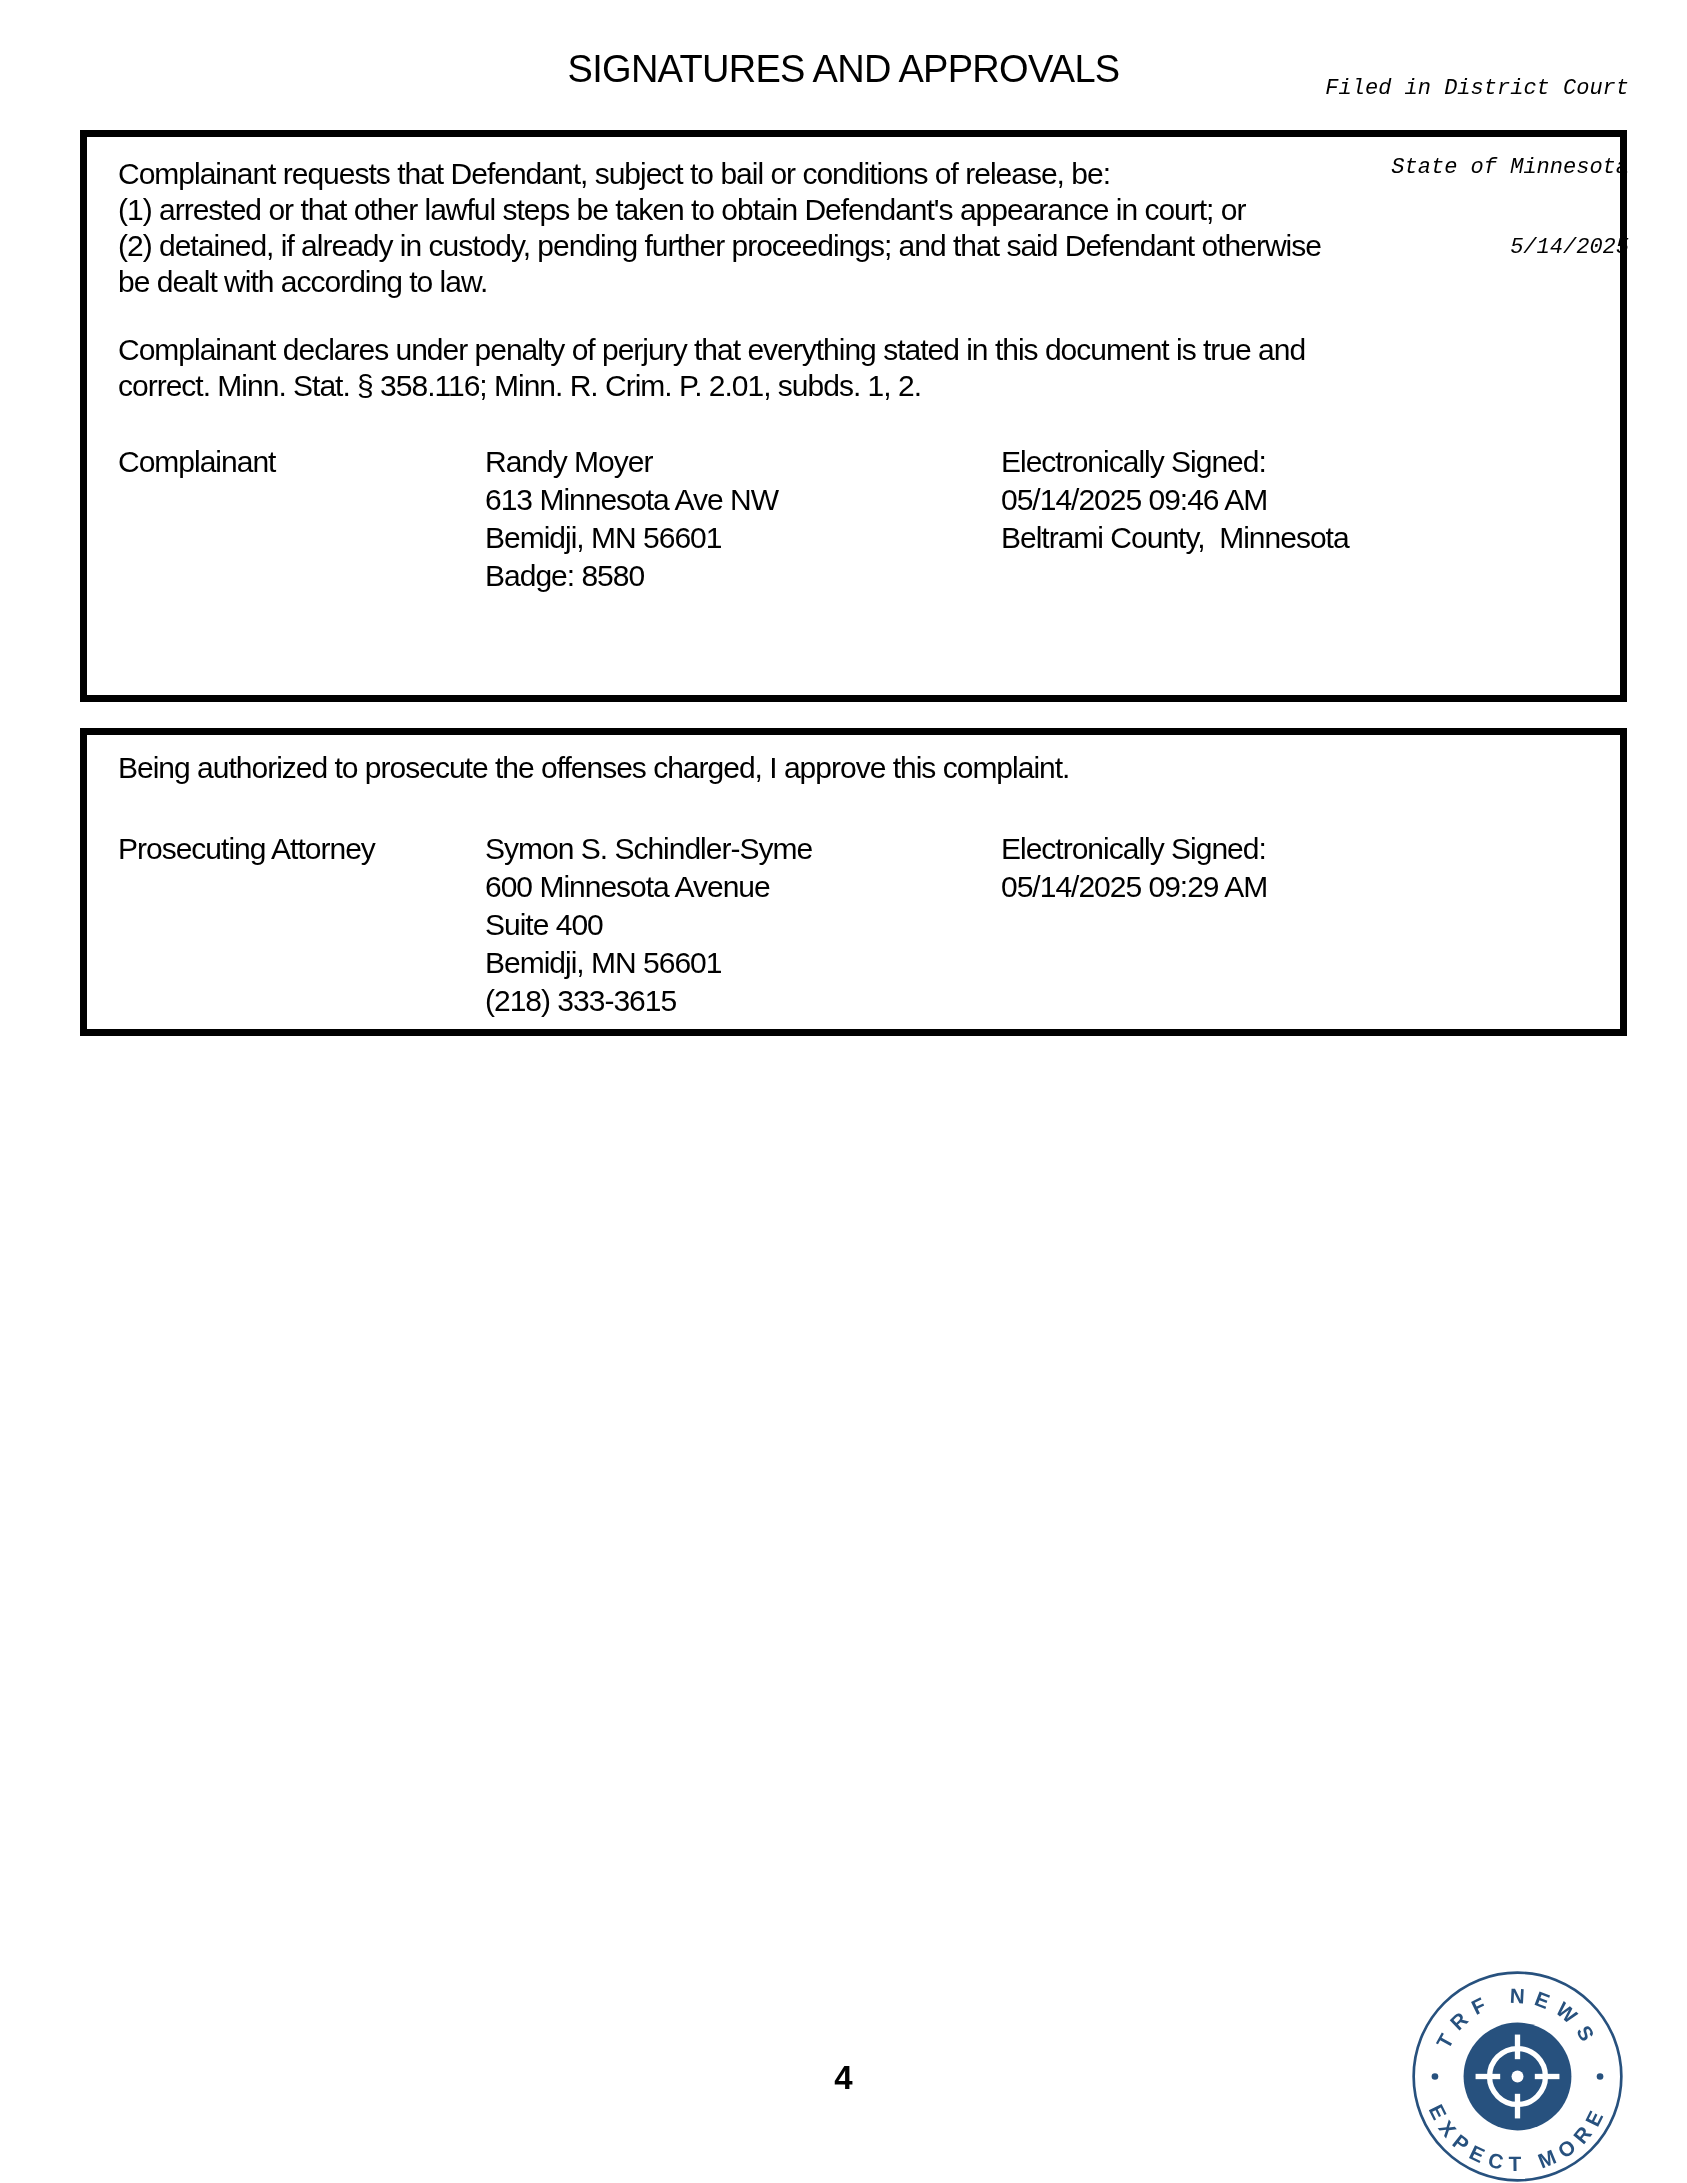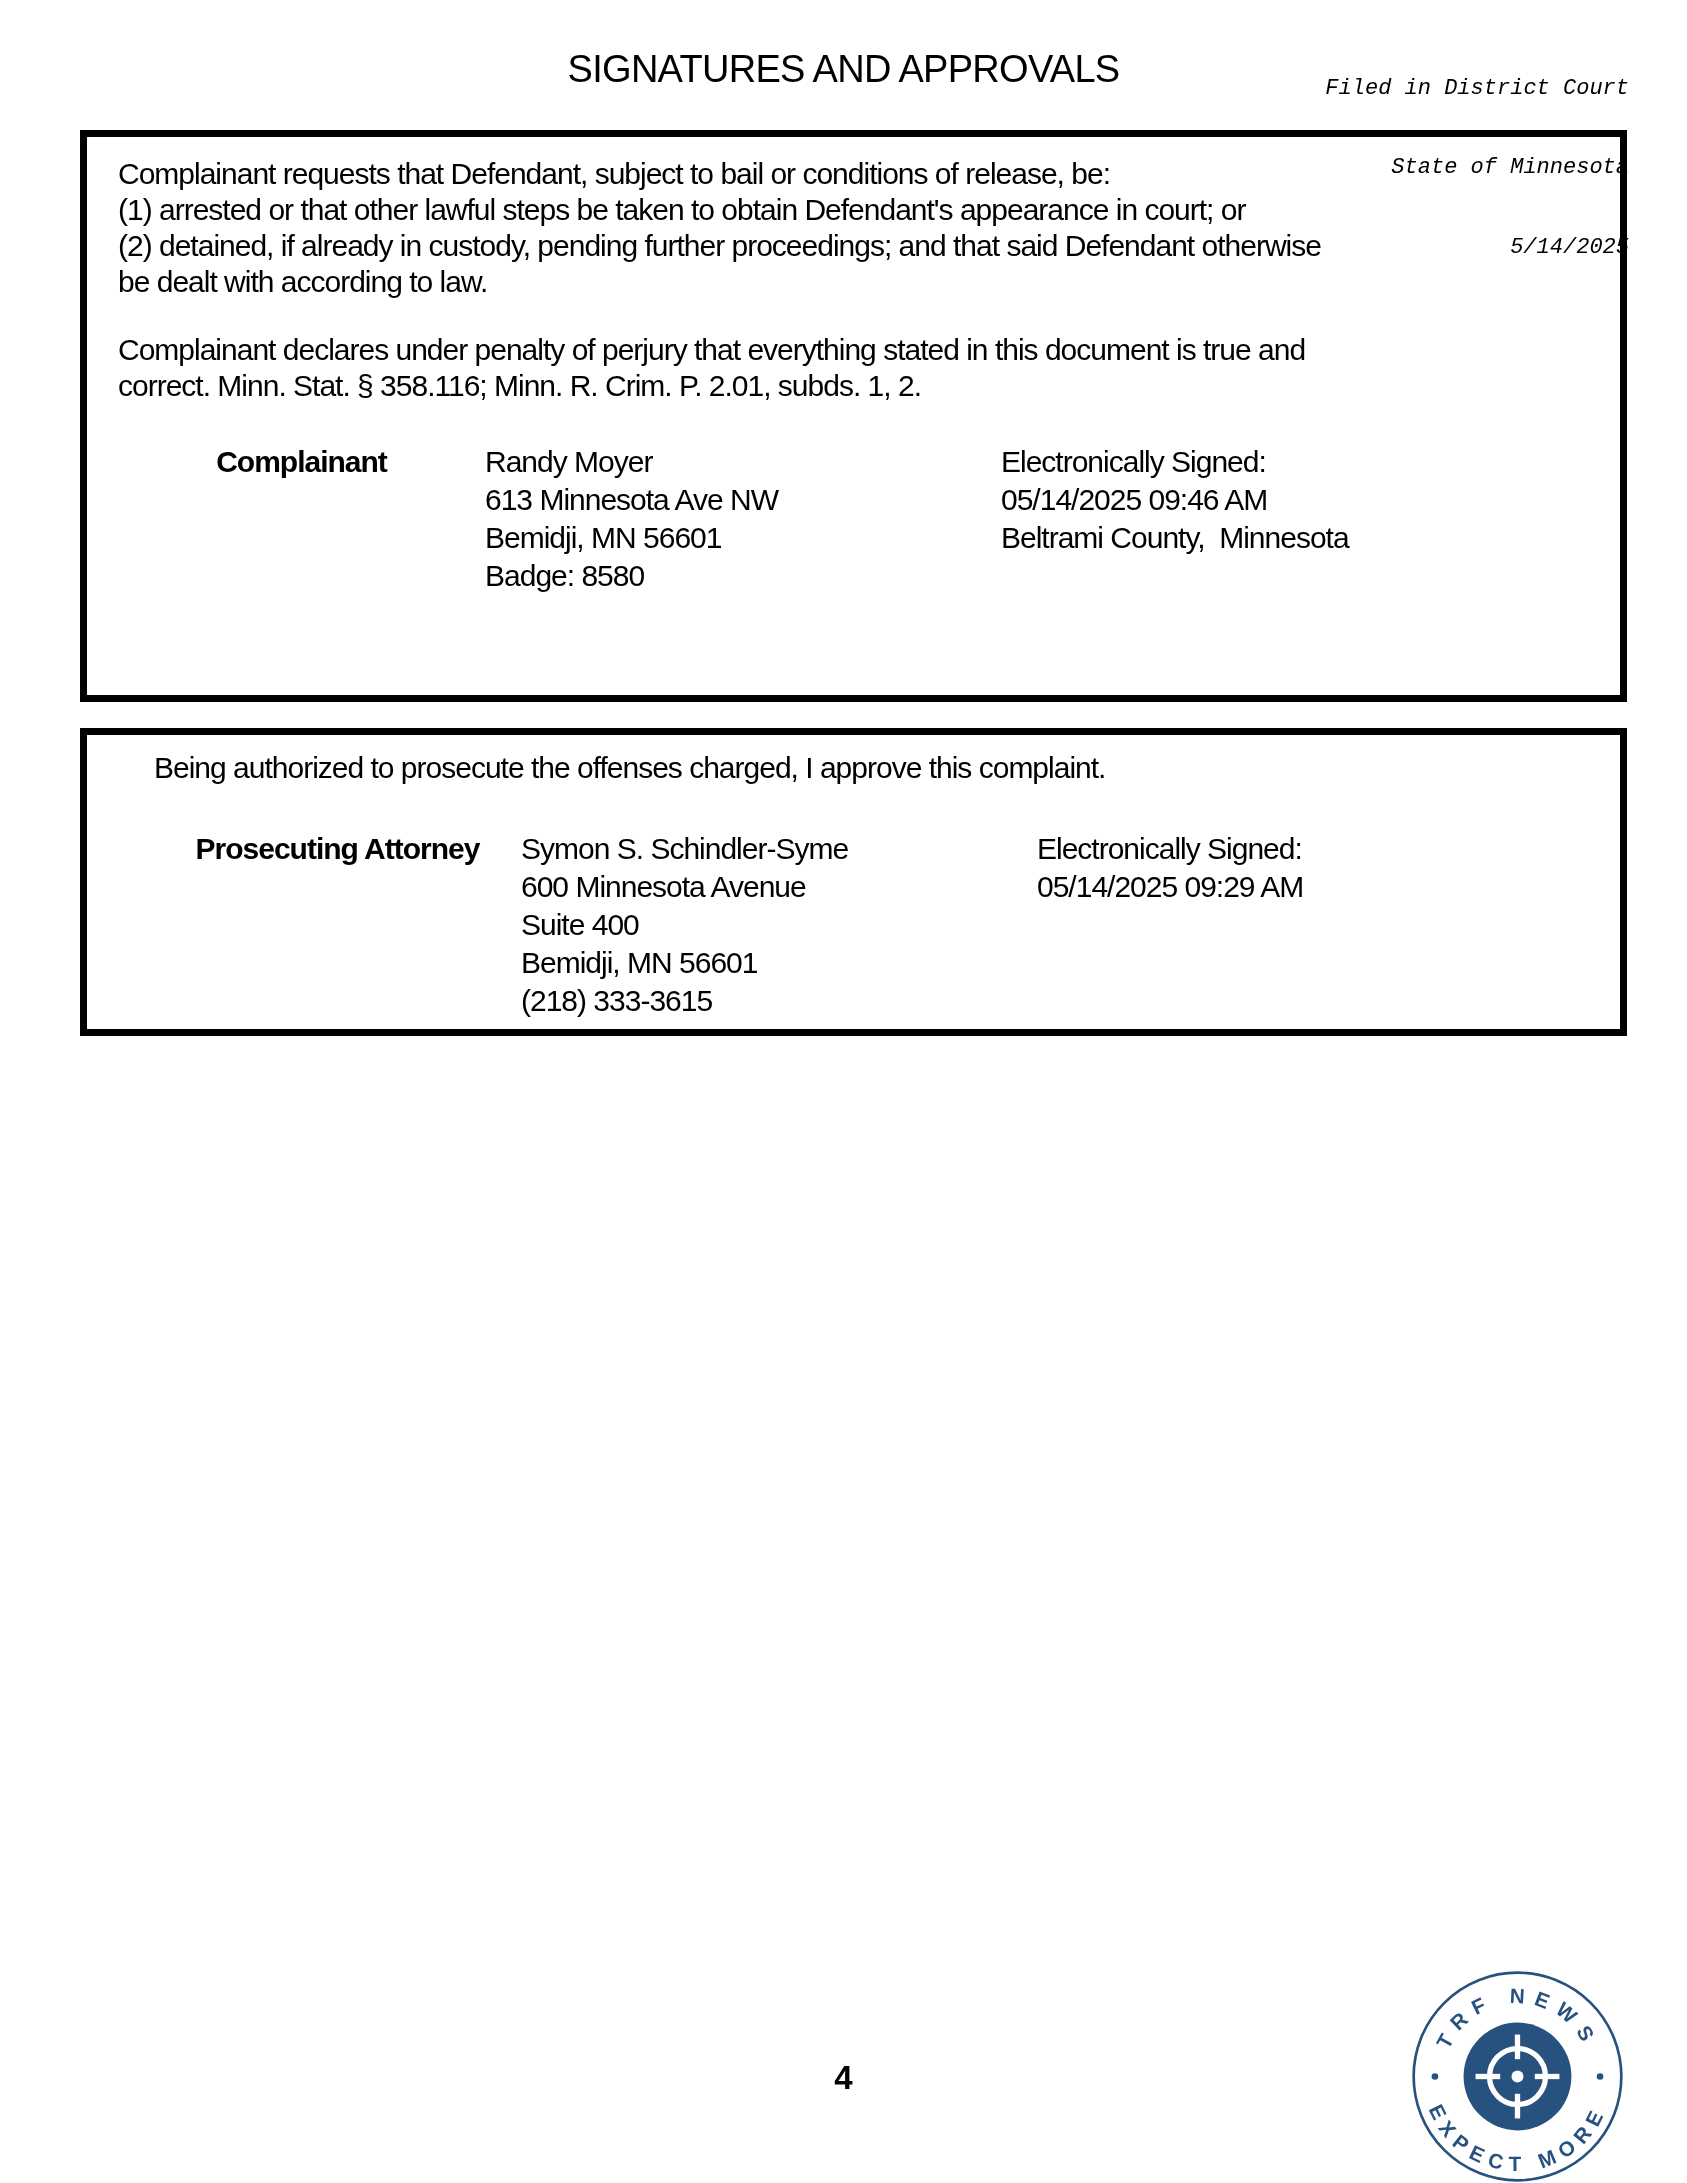--- a/index.html
+++ b/index.html
@@ -30,31 +30,31 @@
     font-style:italic;font-size:22px;line-height:26.5px;
     white-space:pre;
   }
   
   .rule-box{
     position:absolute;left:71px;width:1547px;
     border:7.3px solid #000;box-sizing:border-box;
     font-size:30px;letter-spacing:-1px;line-height:36px;margin-left:9px;
   }
   #box-complainant{top:130px;height:572px;}
-  #box-attorney{top:728px;height:308px;padding-left:36px;}
+  #box-attorney{top:728px;height:308px;}
   .box-inner{padding:18.5px 20px 0 31px;}
   #box-attorney .box-inner{padding-top:14.6px;}
   .para{margin:0;}
   .para + .para{margin-top:32px;}
   .line{white-space:pre-wrap;}
   
   .sig-row{display:flex;align-items:flex-start;line-height:38px;}
   #box-complainant .sig-row{margin-top:39px;}
   #box-attorney .sig-row{margin-top:44px;}
-  .sig-label{width:367px;flex:0 0 367px;font-weight:bold;text-align:center;}
+  .sig-label{width:367px;flex:0 0 367px;font-weight:normal;}
   .sig-col2{width:516px;flex:0 0 516px;}
   .sig-col3{flex:1 1 auto;}
   .sig-col2 .line,.sig-col3 .line{white-space:pre-wrap;}
   
   .page-number{
     position:absolute;top:2059px;left:0;width:1687px;
     text-align:center;font-size:33px;font-weight:bold;
   }
   .stamp{
     position:absolute;left:1411px;top:1970px;width:213px;height:213px;

